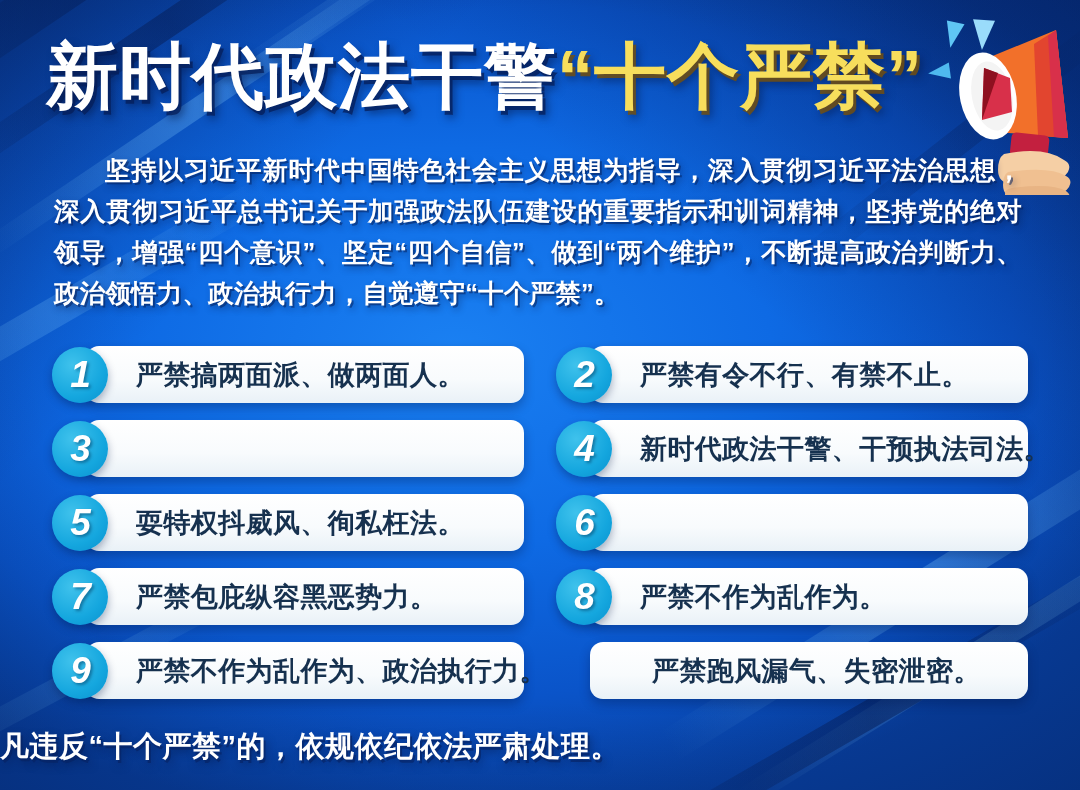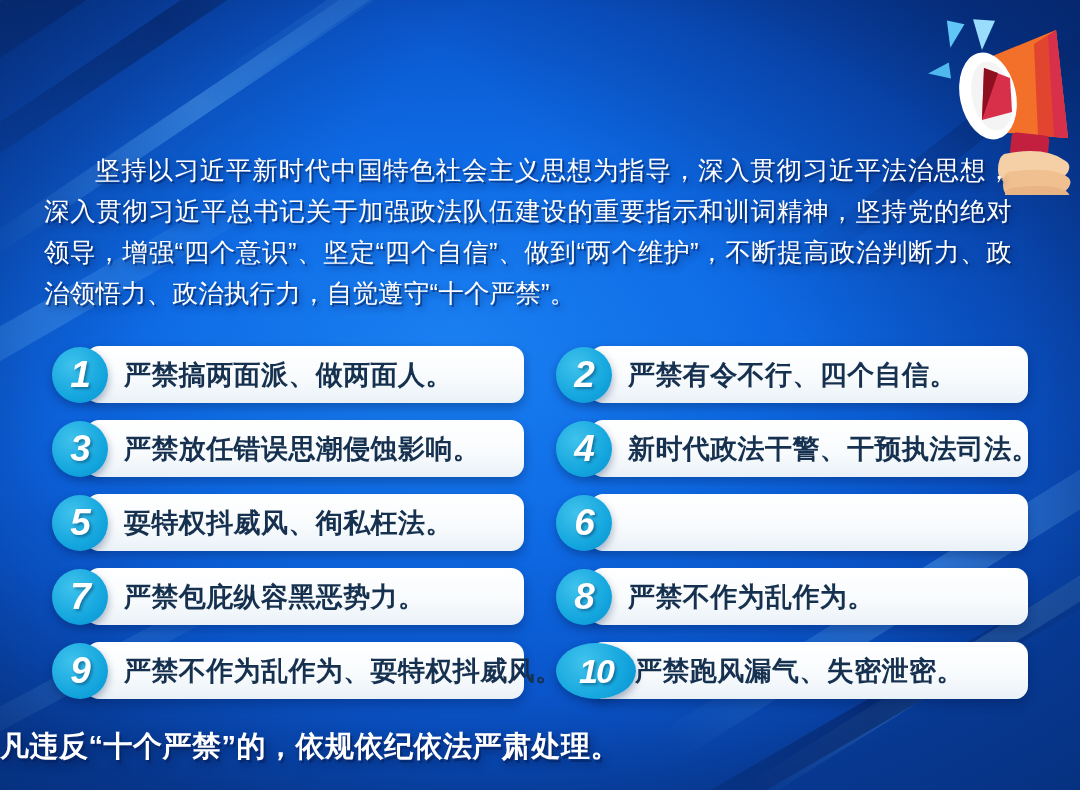--- a/index.html
+++ b/index.html
@@ -90,24 +90,24 @@
   .b2 { left: 46px; top: 0px;  width:0;height:0;
         border-left:11px solid transparent; border-right:11px solid transparent;
         border-top:30px solid #9adcfb; transform: rotate(4deg); }
   .b3 { left: 2px;  top: 44px; width:0;height:0;
         border-top:8px solid transparent; border-bottom:8px solid transparent;
         border-right:22px solid #4fb9ee; transform: rotate(-8deg); }
 
   
   .intro {
     position: absolute;
-    left: 44px; top: 150px;
+    left: 54px; top: 150px;
     width: 968px;
     font-size: 25.5px;
-    font-weight: 400;
+    font-weight: 700;
     line-height: 41px;
     color: #ffffff;
     text-align: justify;
     text-indent: 2em;
     text-shadow: 2px 2px 0 rgba(6,34,96,0.55), 3px 4px 7px rgba(3,20,64,0.45);
     letter-spacing: 0.2px;
   }
 
   
   .grid {
@@ -154,33 +154,33 @@
     font-size: 37px;
     font-weight: 800;
     font-style: italic;
     color: #ffffff;
     letter-spacing: -1px;
     text-shadow: 2px 2px 3px rgba(4,70,110,0.55);
   }
   .badge.wide .badge-num { font-size: 34px; letter-spacing: -2px; }
   .item-text {
     position: absolute;
-    left: 72px; top: 0;
+    left: 84px; top: 0;
     right: 10px;
     height: 57px;
     display: flex;
     align-items: center;
     font-size: 27px;
     font-weight: 700;
     color: #16314f;
     letter-spacing: 0.4px;
     white-space: nowrap;
     z-index: 4;
   }
-  .item.ten .item-text { left: 79px; }
+  .item.ten .item-text { left: 96px; }
 
   
   .footer {
     position: absolute;
     left: 0; top: 727px;
     width: 1080px;
     text-align: left;
     font-size: 29px;
     font-weight: 800;
     color: #ffffff;
@@ -199,20 +199,21 @@
   <div class="streak s-light s4"></div>
   <div class="streak s-light s5"></div>
   <div class="streak s-light s6"></div>
   <div class="streak s-dark s7"></div>
   <div class="streak s-light s8"></div>
   <div class="streak s-dark s9"></div>
   <div class="streak s-light s10"></div>
   <div class="vig"></div>
 
   <div class="header">
+    <div class="title"><span class="w">新时代政法干警</span><span class="y">“十个严禁”</span></div>
 
     <div class="megaphone">
       <div class="burst b1"></div>
       <div class="burst b2"></div>
       <div class="burst b3"></div>
       <svg width="150" height="175" viewBox="0 0 150 175">
 
         <path d="M52 42 L130 10 L142 118 L70 112 Z" fill="#f2702a"></path>
         <path d="M108 24 L130 10 L142 118 L112 116 Z" fill="#e2452f"></path>
         <path d="M122 16 L130 10 L142 118 L128 117 Z" fill="#d8304a"></path>
@@ -242,29 +243,28 @@
         <span class="badge-num">1</span>
       </div>
       <div class="item-text">严禁搞两面派、做两面人。</div>
     </div>
 
     <div class="item">
       <div class="pill"></div>
       <div class="badge">
         <span class="badge-num">2</span>
       </div>
-      <div class="item-text">严禁有令不行、四个自信。</div>
+      <div class="item-text">严禁有令不行、有禁不止。</div>
     </div>
 
     <div class="item">
       <div class="pill"></div>
       <div class="badge">
         <span class="badge-num">3</span>
       </div>
-      <div class="item-text">严禁放任错误思潮侵蚀影响。</div>
     </div>
 
     <div class="item">
       <div class="pill"></div>
       <div class="badge">
         <span class="badge-num">4</span>
       </div>
       <div class="item-text">新时代政法干警、干预执法司法。</div>
     </div>
 
@@ -297,28 +297,25 @@
         <span class="badge-num">8</span>
       </div>
       <div class="item-text">严禁不作为乱作为。</div>
     </div>
 
     <div class="item">
       <div class="pill"></div>
       <div class="badge">
         <span class="badge-num">9</span>
       </div>
-      <div class="item-text">严禁不作为乱作为、耍特权抖威风。</div>
+      <div class="item-text">严禁不作为乱作为、政治执行力。</div>
     </div>
 
     <div class="item ten">
       <div class="pill"></div>
-      <div class="badge wide">
-        <span class="badge-num">10</span>
-      </div>
       <div class="item-text">严禁跑风漏气、失密泄密。</div>
     </div>
 
   </div>
 
   <div class="footer">凡违反“十个严禁”的，依规依纪依法严肃处理。</div>
 
 </div>
 
 </body></html>

